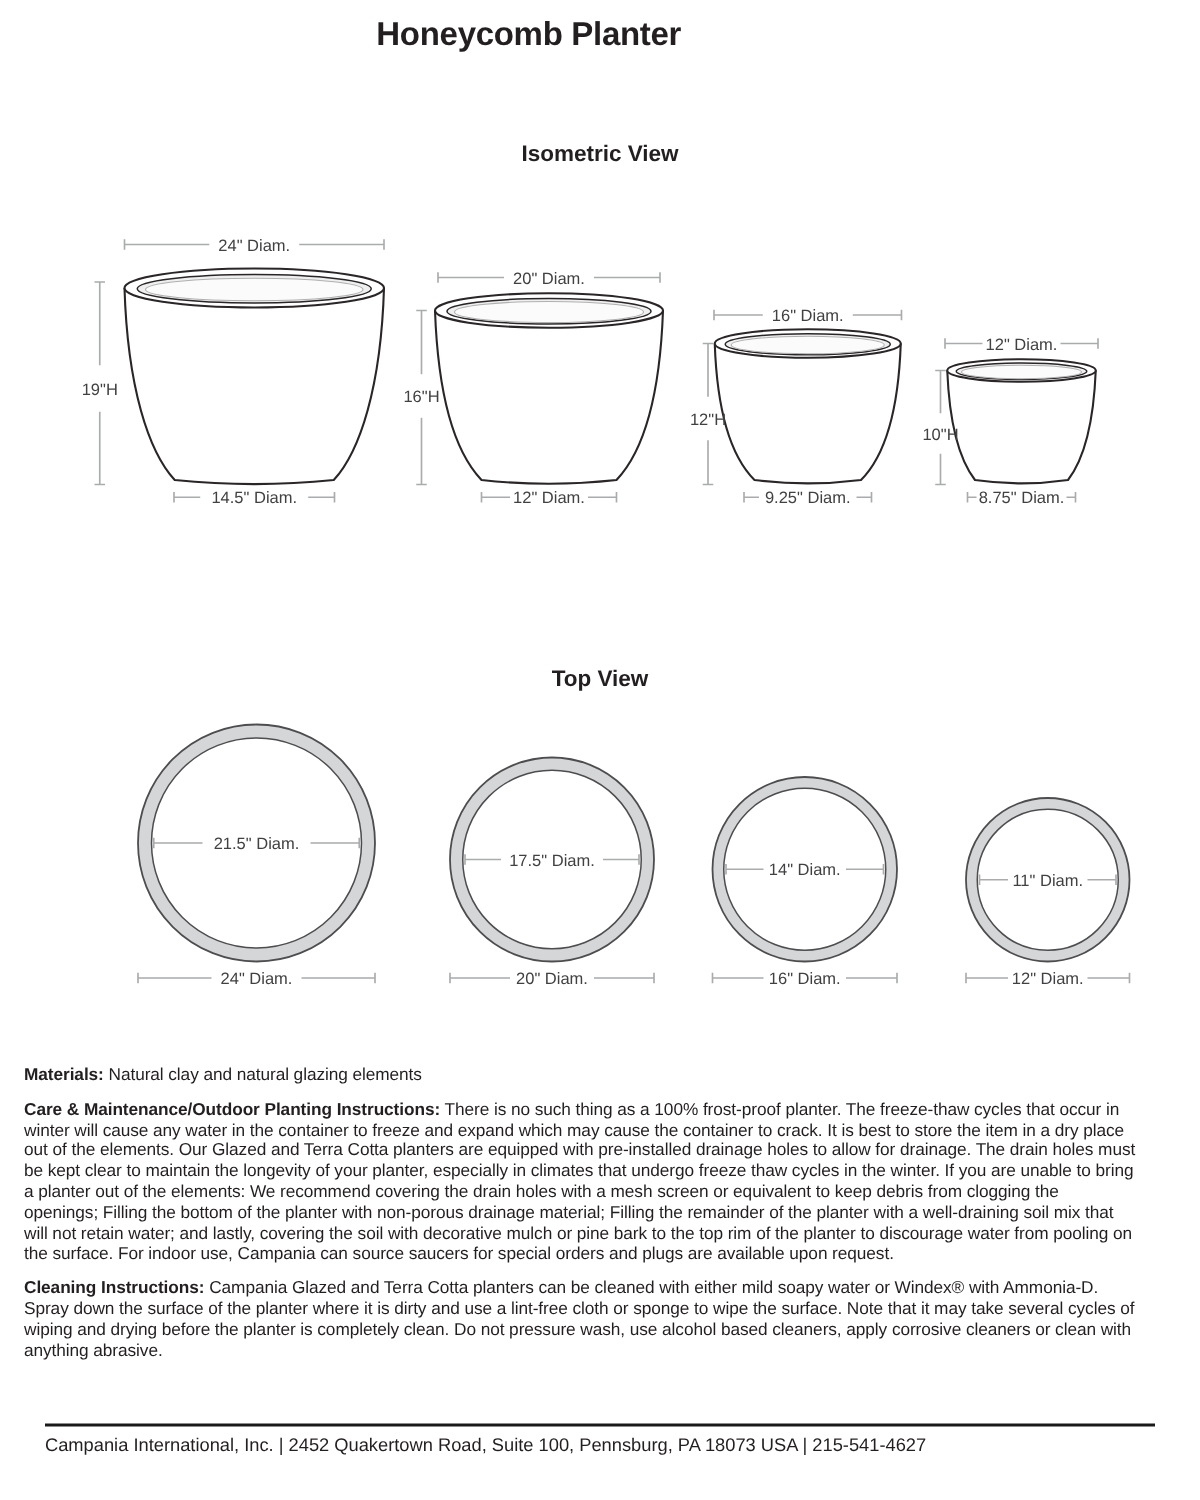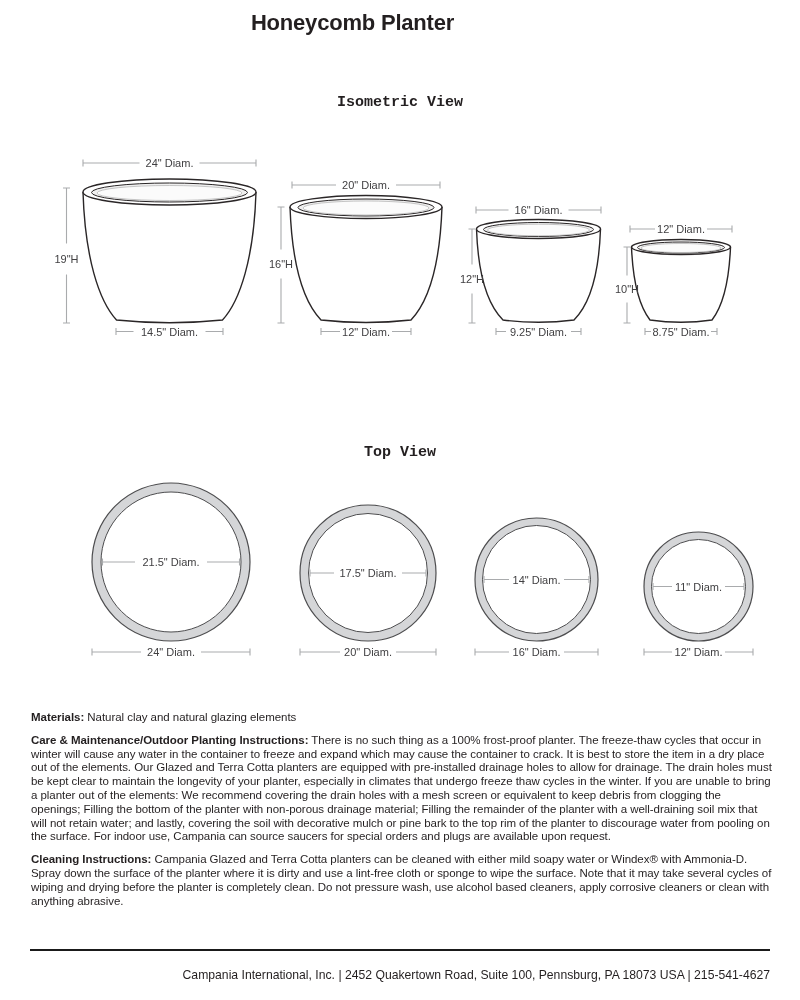--- a/index.html
+++ b/index.html
@@ -7,48 +7,48 @@
     position:relative; width:800px; height:1000px; margin:0 auto;
     background:#ffffff; overflow:hidden;
     font-family:"Liberation Sans", sans-serif; color:var(--text,#231f20);
   }
   .doc-title {
     position:absolute; top:9px; left:0; width:705px; text-align:center;
     font-size:22px; font-weight:700; line-height:27px; letter-spacing:-0.2px;
   }
   .section-heading {
     position:absolute; left:0; width:800px; text-align:center;
-    font-size:15px; font-weight:700;font-family:Liberation Mono, monospace;
+    font-size:15px; font-weight:700;
   }
   .heading-iso { top:94px; }
   .heading-top { top:444px; }
   .iso-svg  { position:absolute; top:148px; left:0; }
   .topview-svg { position:absolute; top:465px; left:0; }
 
   
   .pot-outline { fill:#ffffff; stroke:var(--line,#231f20); stroke-width:1.4; }
   .pot-ellipse { fill:#ffffff; stroke:var(--line,#231f20); stroke-width:1.4; }
   .pot-rim-inner { fill:#efefef; stroke:var(--line,#231f20); stroke-width:1; }
   .pot-rim-innermost { fill:#fbfbfb; stroke:var(--line_light,#b0b0b0); stroke-width:0.7; }
   .dim-path { fill:none; stroke:var(--dim_line,#a9abad); stroke-width:1.1; }
   .dim-text { fill:var(--dim_text,#414042); font-size:11px; text-anchor:middle; }
   .ring-outer { fill:var(--ring_fill,#d5d6d8); stroke:#4d4d4f; stroke-width:1.2; }
   .ring-inner { fill:#ffffff; stroke:#4d4d4f; stroke-width:1; }
 
   .textblock {
-    position:absolute; top:711px; left:31px; width:741px;
+    position:absolute; top:711px; left:16px; width:741px;
     font-size:11.5px; line-height:13.8px; letter-spacing:-0.05px;
   }
   .textblock p { margin:0 0 9px 0; }
   .textblock strong { font-weight:700; }
 
   .footer {
     position:absolute; top:949px; left:30px; width:740px;
-    border-top:2.5px solid #1a1a1a; padding-top:17px;
-    text-align:right; font-size:12.2px; line-height:14.5px;
+    border-top:2.5px solid #1a1a1a; padding-top:5px;
+    text-align:left; font-size:12.2px; line-height:14.5px;
   }
   .footer a { color:var(--link,#4474b9); text-decoration:underline; }
 </style>
 </head>
 <body>
 
 <div class="sheet">
 
   <div class="doc-title">
     <div>Honeycomb Planter</div>

